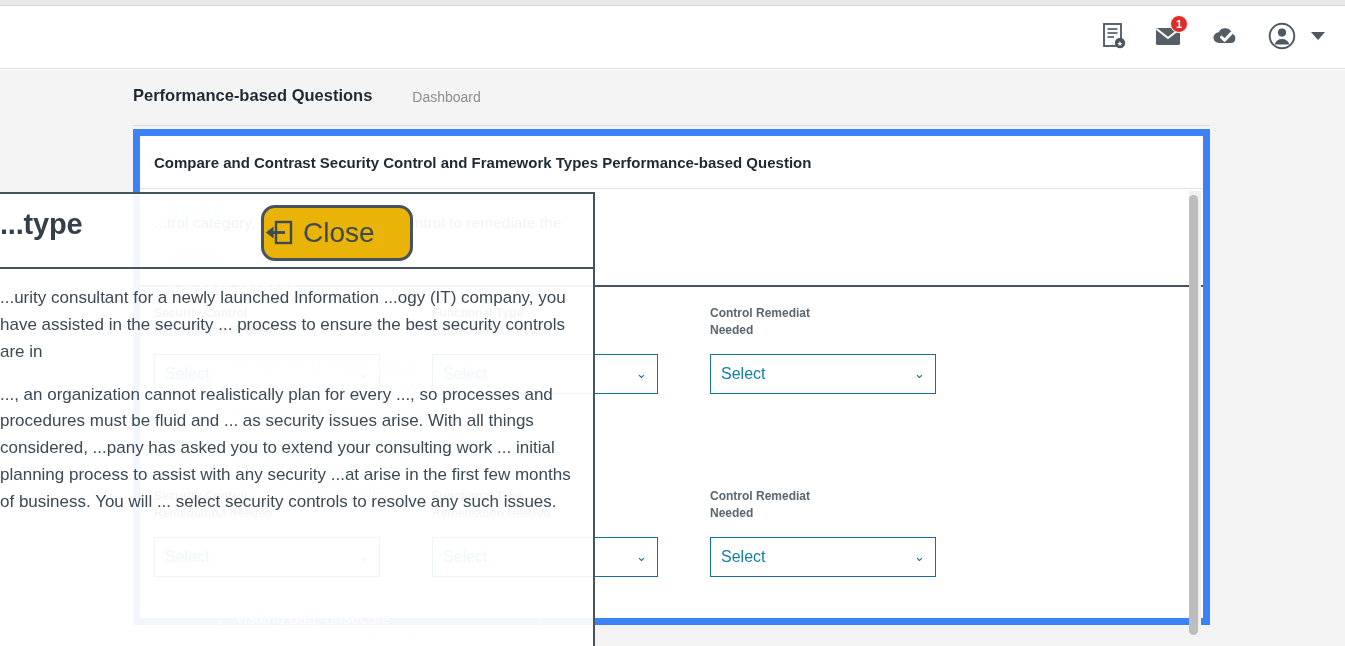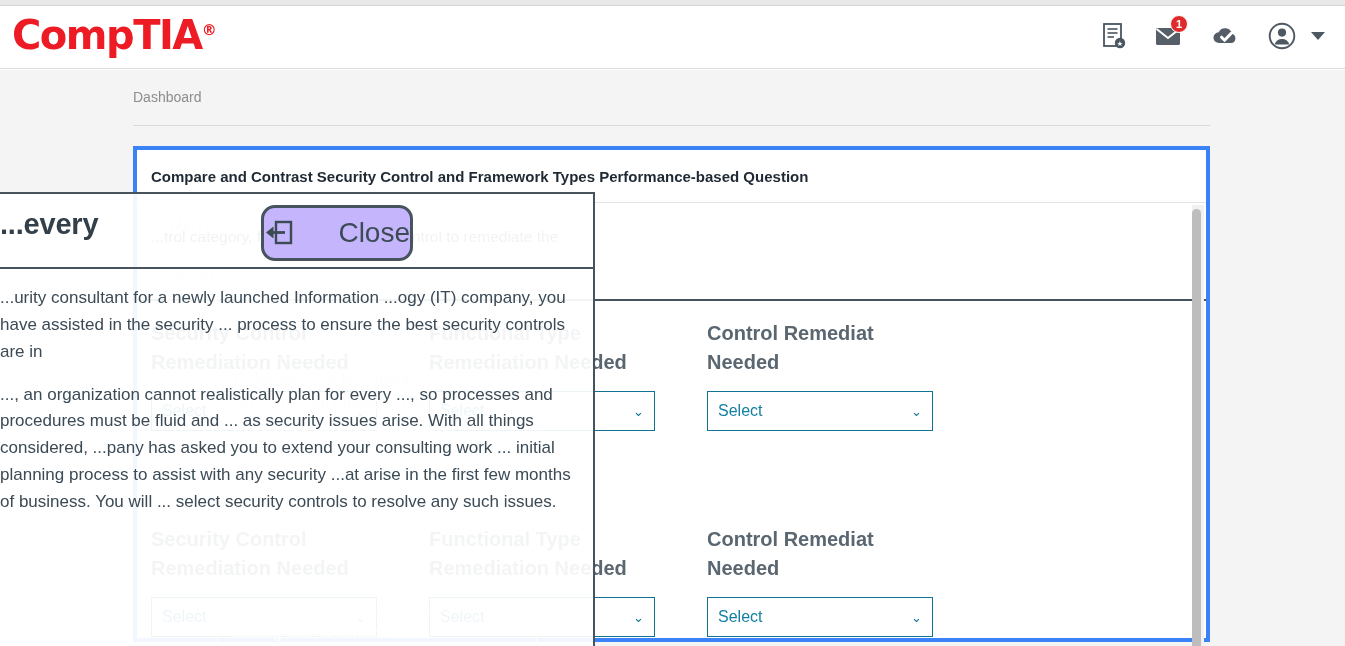--- a/index.html
+++ b/index.html
@@ -63,22 +63,22 @@
     background:transparent;
   }
   .tab {
     font-size:16.5px; padding-top:8px; cursor:pointer; white-space:nowrap;
   }
   .tab.active { color:#1f2933; font-weight:700; }
   .tab.inactive { color:#8d8d8d; font-weight:400; font-size:14px; padding-top:11px;}
 
   
   .card {
-    position:absolute; left:133px; top:76px; width:1077px; height:496px;
-    background:#ffffff; border:4px solid #3b82f6;
+    position:absolute; left:133px; top:59px; width:1077px; height:496px;
+    background:#ffffff; border:7px solid #3b82f6;
   }
   .card-title {
     height:53px; line-height:53px; padding-left:14px;
     font-size:15px; font-weight:700; color:#1f2933;
     border-bottom:1px solid #e4e4e4;
   }
   .card-scroll {
     position:relative; height:450px; overflow:hidden;
   }
 
@@ -89,21 +89,21 @@
   }
   .instructions-block p {
     font-size:15.5px; color:#3b4a55; line-height:1.55;
   }
 
   .grid-row {
     display:flex; padding:18px 0 0 14px; gap:0;
   }
   .grid-col { width:278px; padding-right:20px; }
   .col-label {
-    font-size:20px; font-weight:700; color:#5a6670;
+    font-size:12px; font-weight:700; color:#5a6670;
     line-height:1.45; margin-bottom:14px; white-space:pre-line;
   }
   .select-box {
     width:226px; height:40px;
     border:1px solid #0f7391;
     background:#fff;
     display:flex; align-items:center; justify-content:space-between;
     padding:0 10px;
     font-size:16px; color:#1380a3;
     cursor:pointer;
@@ -151,41 +151,38 @@
     border-bottom:2px solid #47545e;
     padding:14px 20px 0 180px;
   }
   .modal-title {
     font-size:29px; font-weight:700; color:#33404a; letter-spacing:-0.2px;
   }
   .close-btn {
     position:absolute; right:180px; top:11px;
     width:152px; height:56px;
     border:3px solid #47545e; border-radius:14px;
-    background:#c4b5fd;
-    display:flex; align-items:center; justify-content:space-between; gap:9px;
+    background:#eab308;
+    display:flex; align-items:center; justify-content:flex-start; gap:9px;
     cursor:pointer;
   }
   .close-btn .label { font-size:28px; color:#3c4a54; }
 
   .modal-body { padding:16px 20px 0 180px; }
   .modal-body p {
     font-size:17px; color:#3b4a55; line-height:1.58; margin-bottom:16px;
   }
 </style>
 </head>
 <body>
 
 <div class="browser-strip"></div>
 
 <div class="site-header">
 
-  <div class="logo">
-    <span>CompTIA</span><span class="tm">®</span>
-  </div>
 
   <div class="header-icons">
 
     <div class="hdr-ico">
       <svg width="26" height="28" viewBox="0 0 26 28">
         <rect x="3" y="2" width="17" height="22" fill="#fff" stroke="#4a5560" stroke-width="1.8"></rect>
         <line x1="6.5" y1="7" x2="16.5" y2="7" stroke="#4a5560" stroke-width="1.6"></line>
         <line x1="6.5" y1="11" x2="16.5" y2="11" stroke="#4a5560" stroke-width="1.6"></line>
         <line x1="6.5" y1="15" x2="13" y2="15" stroke="#4a5560" stroke-width="1.6"></line>
         <circle cx="19" cy="21" r="5.2" fill="#4a5560"></circle>
@@ -221,20 +218,21 @@
         <path d="M1 2 L8 10 L15 2 Z" fill="#4e5862"></path>
       </svg>
     </div>
 
   </div>
 </div>
 
 <div class="page-body">
 
   <div class="tabbar">
+    <div class="tab active">Performance-based Questions</div>
     <div class="tab inactive">Dashboard</div>
   </div>
 
   <div class="card">
 
     <div class="card-title">Compare and Contrast Security Control and Framework Types Performance-based Question</div>
 
     <div class="card-scroll">
 
       <div class="ghost-layer">
@@ -319,21 +317,21 @@
       <div class="scrollbar-track">
         <div class="scrollbar-thumb"></div>
       </div>
 
     </div>
   </div>
 
   <div class="modal-panel">
 
     <div class="modal-head">
-      <div class="modal-title">...every</div>
+      <div class="modal-title">...type</div>
 
       <div class="close-btn">
         <svg width="30" height="28" viewBox="0 0 30 28">
           <rect x="12" y="3" width="15" height="21" fill="none" stroke="#3c4a54" stroke-width="2.4"></rect>
           <path d="M21 13.5 L9 13.5" stroke="#3c4a54" stroke-width="2.8"></path>
           <path d="M9.5 7.5 L2 13.5 L9.5 19.5 Z" fill="#3c4a54"></path>
         </svg>
         <span class="label">Close</span>
       </div>
     </div>

